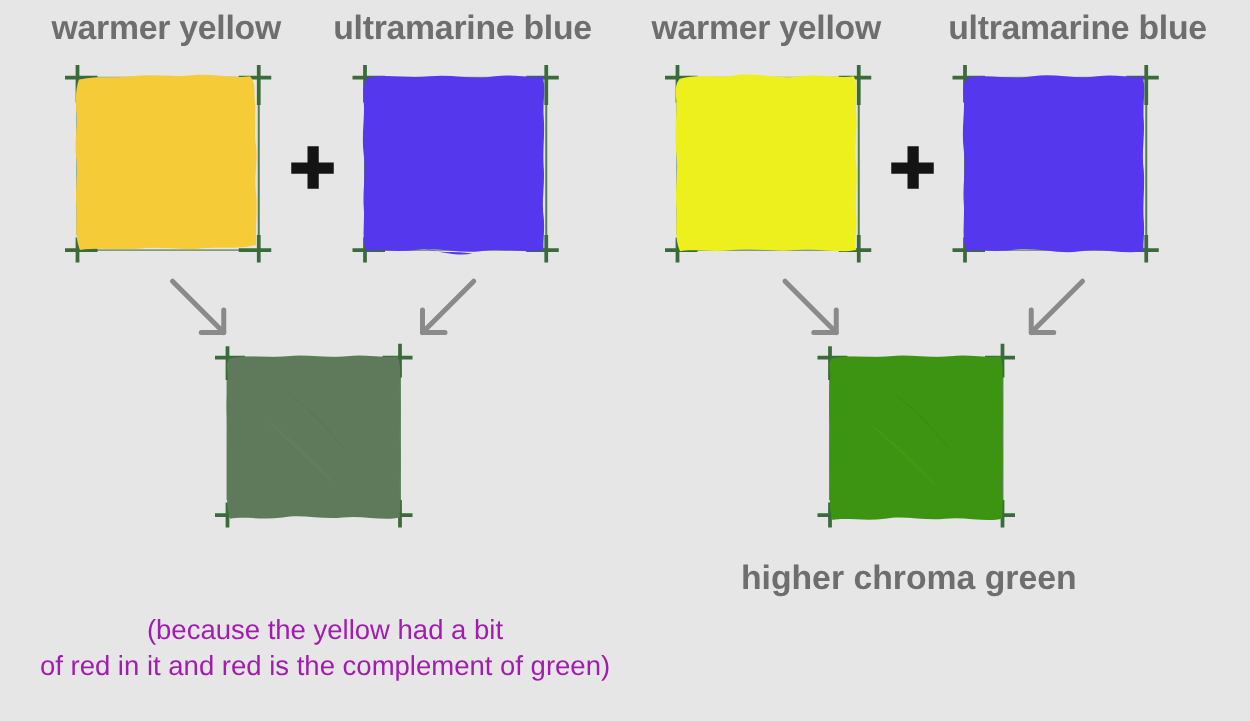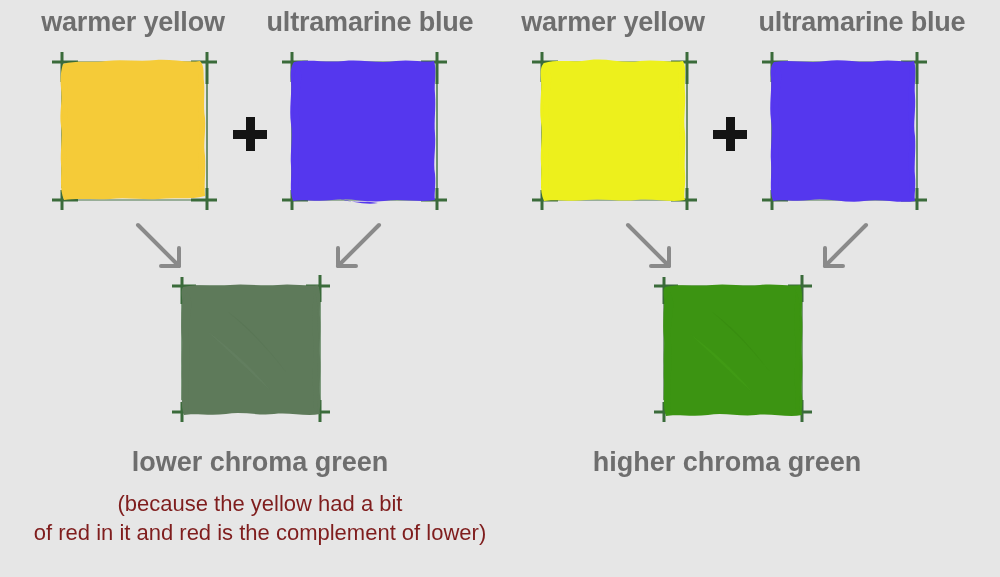--- a/index.html
+++ b/index.html
@@ -39,21 +39,21 @@
     position: absolute;
     color: #6e6e6e;
     font-weight: bold;
     font-size: 27px;
     white-space: nowrap;
     transform: translateX(-50%);
     text-align: center;
   }
   .note {
     position: absolute;
-    color: #7f1d1d;
+    color: #a21caf;
     font-weight: normal;
     font-size: 22px;
     line-height: 1.32;
     text-align: center;
     transform: translateX(-50%);
   }
   .note-line { display: block; white-space: nowrap; }
 
   
   .swatch {
@@ -286,22 +286,21 @@
                C17,143 24,141 16,142 C12,128 15,112 14,96 C13,78 16,62 14,46
                C13,32 16,24 20,20 Z" fill="#3c9412" opacity="0.92"></path>
       <path d="M62,40 C82,54 102,76 120,100 C106,82 86,60 62,40 Z" fill="#358310" opacity="0.45"></path>
       <path d="M40,62 C62,78 84,98 102,120 C82,102 60,80 40,62 Z" fill="#47a318" opacity="0.4"></path>
       <path d="M145,18 C152,28 148,44 150,60 C151,76 148,92 150,108
                C151,122 148,134 150,142 C144,143 146,128 145,114
                C144,96 147,80 145,64 C143,46 146,32 145,18 Z" fill="#3c9412" opacity="0.85"></path>
     </svg>
   </div>
 
-  <div class="result-label" style="left:260px; top:447px;">lower chroma green</div>
 
   <div class="note" style="left:260px; top:489px;">
     <span class="note-line">(because the yellow had a bit</span>
-    <span class="note-line">of red in it and red is the complement of lower)</span>
+    <span class="note-line">of red in it and red is the complement of green)</span>
   </div>
 
   <div class="result-label" style="left:727px; top:447px;text-align:center;">higher chroma green</div>
 
 </div>
 
 </body></html>

